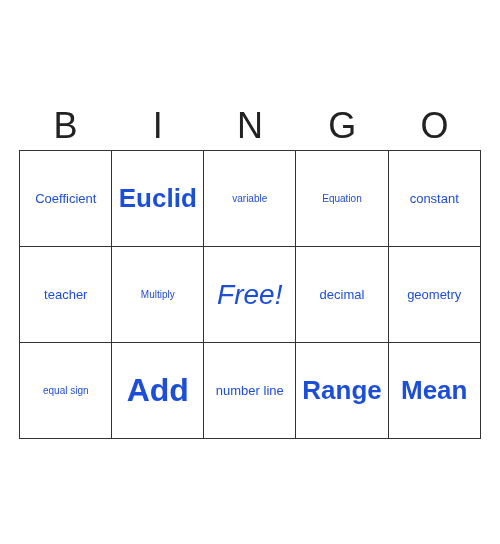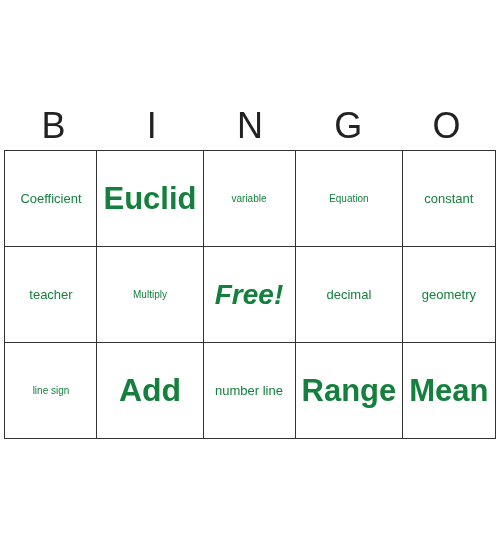--- a/index.html
+++ b/index.html
@@ -29,27 +29,27 @@
       width: 100%;
       border-collapse: collapse;
     }
     .bingo-grid td {
       border: 1px solid #333;
       width: 92px;
       height: 96px;
       text-align: center;
       vertical-align: middle;
       padding: 4px 6px;
-      color: #15803d;
+      color: #1d4ed8;
     }
     .cell-small { font-size: 13px; }
     .cell-medium { font-size: 10px; }
-    .cell-large { font-size: 31px; font-weight: bold; }
+    .cell-large { font-size: 26px; font-weight: bold; }
     .cell-xlarge { font-size: 32px; font-weight: bold; }
-    .cell-free { font-size: 28px; font-weight: bold; font-style: italic; }
+    .cell-free { font-size: 28px; font-weight: normal; font-style: italic; }
   </style>
 </head>
 <body>
 
 <div>
   <div class="bingo-header">
   <div class="bingo-header-cell">B</div>
       <div class="bingo-header-cell">I</div>
       <div class="bingo-header-cell">N</div>
       <div class="bingo-header-cell">G</div>
@@ -69,21 +69,21 @@
           <td class="cell-small">constant</td>
         </tr>
         <tr>
           <td class="cell-small">teacher</td>
           <td class="cell-medium">Multiply</td>
           <td class="cell-free">Free!</td>
           <td class="cell-small">decimal</td>
           <td class="cell-small">geometry</td>
         </tr>
         <tr>
-          <td class="cell-medium">line sign</td>
+          <td class="cell-medium">equal sign</td>
           <td class="cell-xlarge">Add</td>
           <td class="cell-small">number line</td>
           <td class="cell-large">Range</td>
           <td class="cell-large">Mean</td>
         </tr>
       </tbody>
   </table>
 </div>
 
 </body></html>

